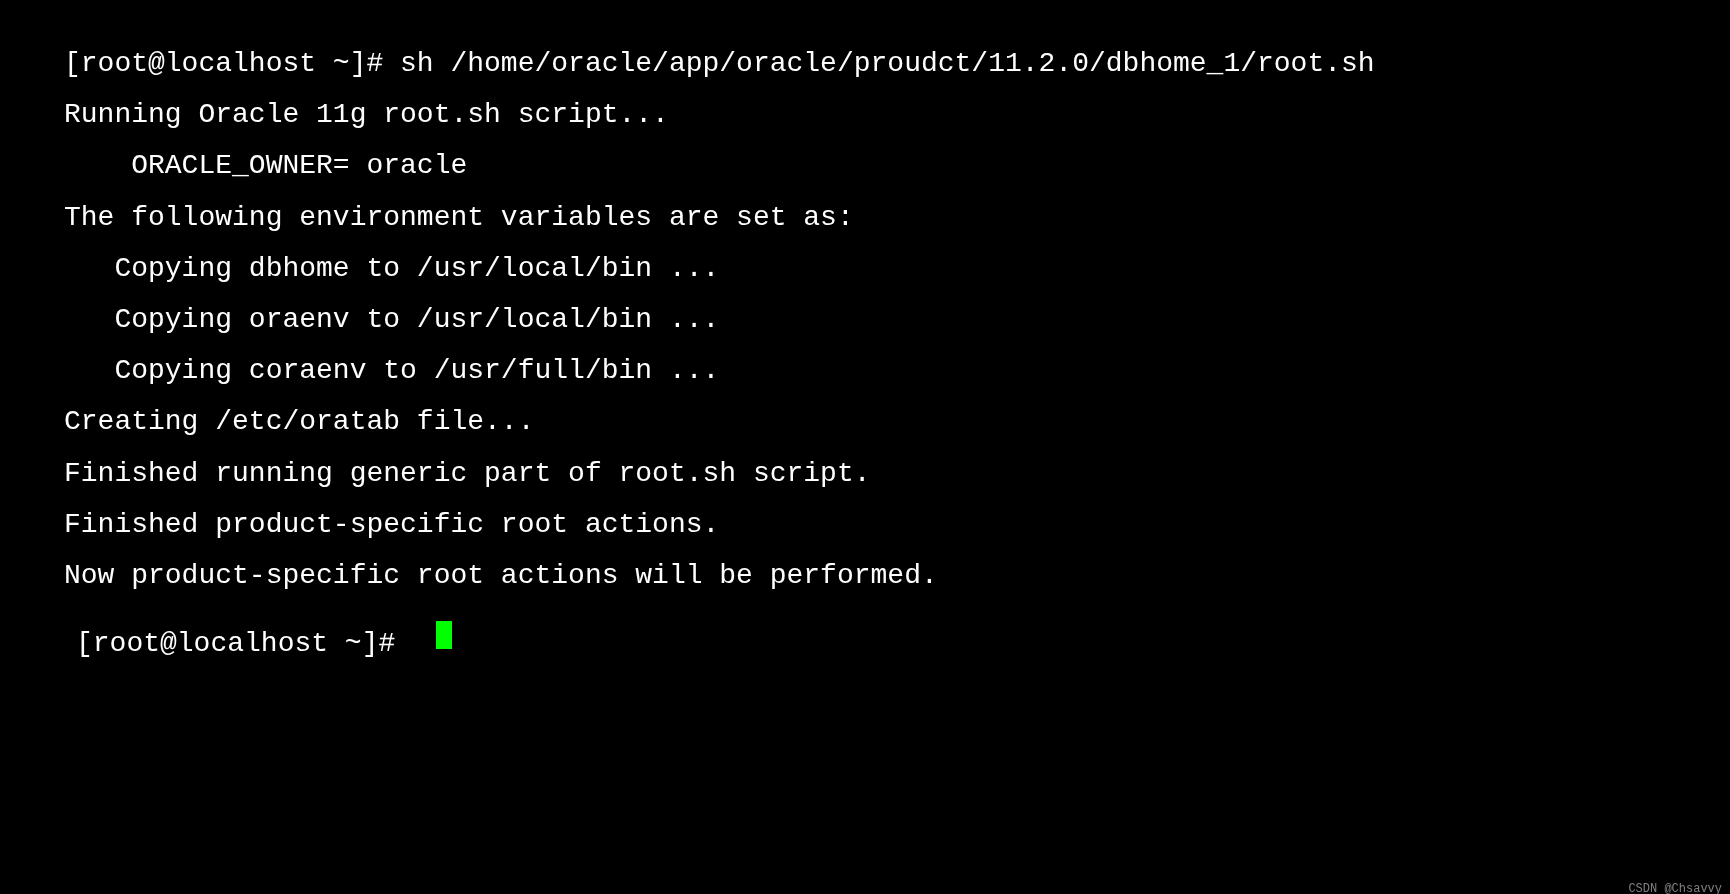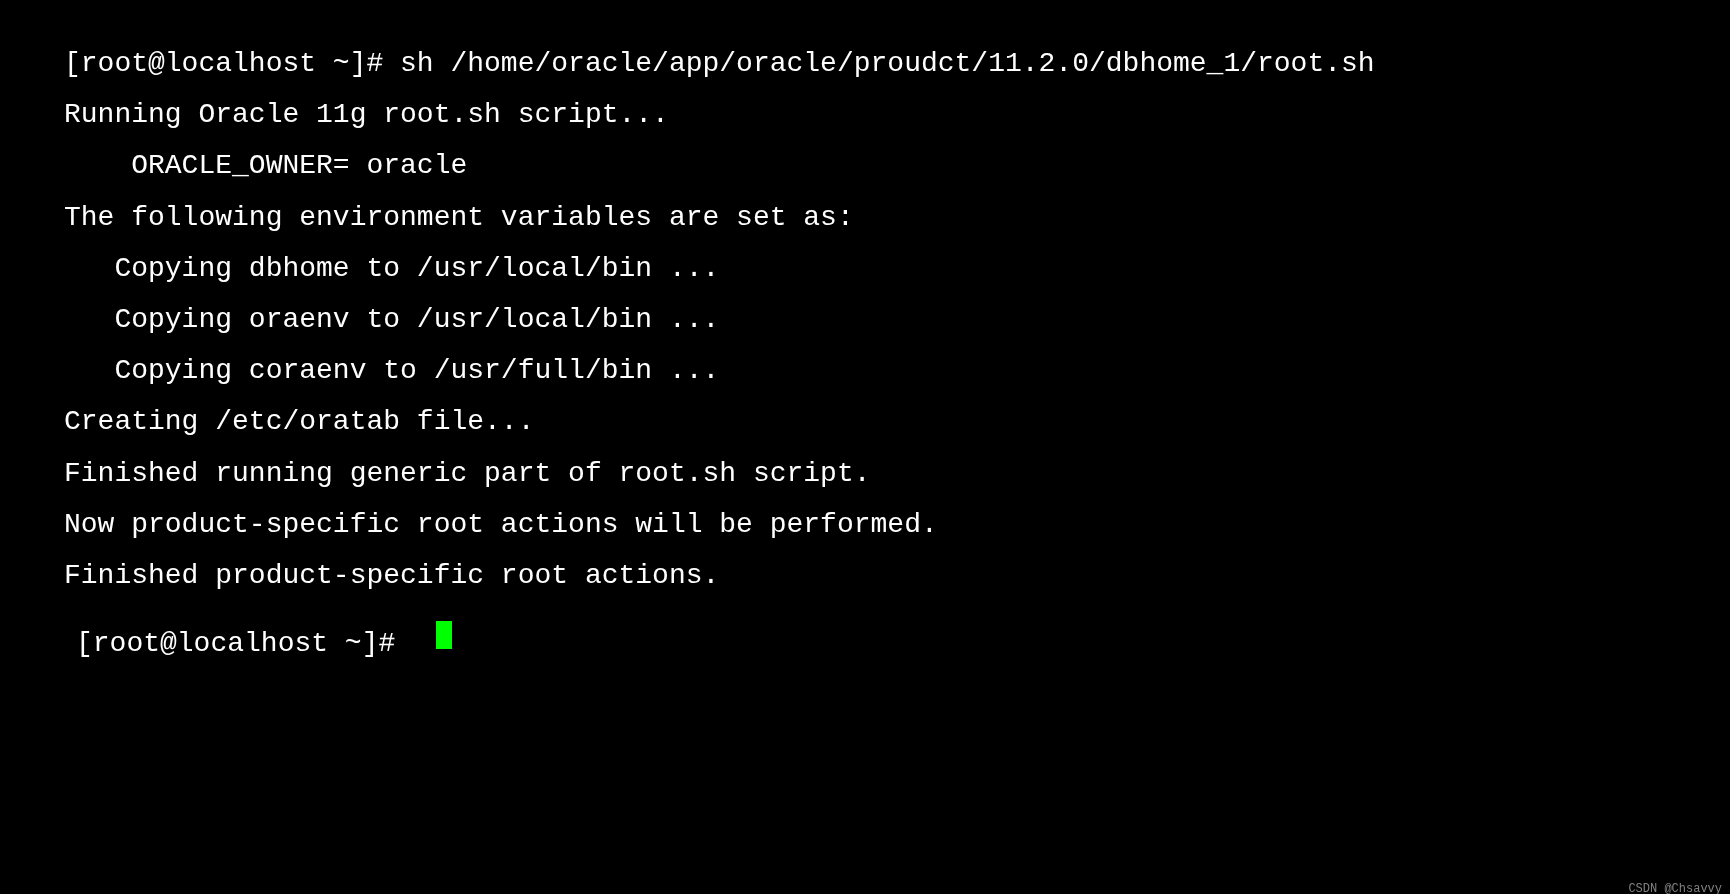--- a/index.html
+++ b/index.html
@@ -51,18 +51,18 @@
   <div class="terminal-line">    ORACLE_OWNER= oracle</div>
   <div class="terminal-line">The following environment variables are set as:</div>
   <div class="terminal-line"></div>
   <div class="terminal-line">   Copying dbhome to /usr/local/bin ...</div>
   <div class="terminal-line">   Copying oraenv to /usr/local/bin ...</div>
   <div class="terminal-line">   Copying coraenv to /usr/full/bin ...</div>
   <div class="terminal-line"></div>
   <div class="terminal-line"></div>
   <div class="terminal-line">Creating /etc/oratab file...</div>
   <div class="terminal-line">Finished running generic part of root.sh script.</div>
+  <div class="terminal-line">Finished product-specific root actions.</div>
   <div class="terminal-line">Now product-specific root actions will be performed.</div>
-  <div class="terminal-line">Finished product-specific root actions.</div>
   <div class="terminal-line"><span>[root@localhost ~]# </span><span class="cursor"></span></div>
 </div>
 
 <div class="watermark">CSDN @Chsavvy</div>
 
 </body></html>

